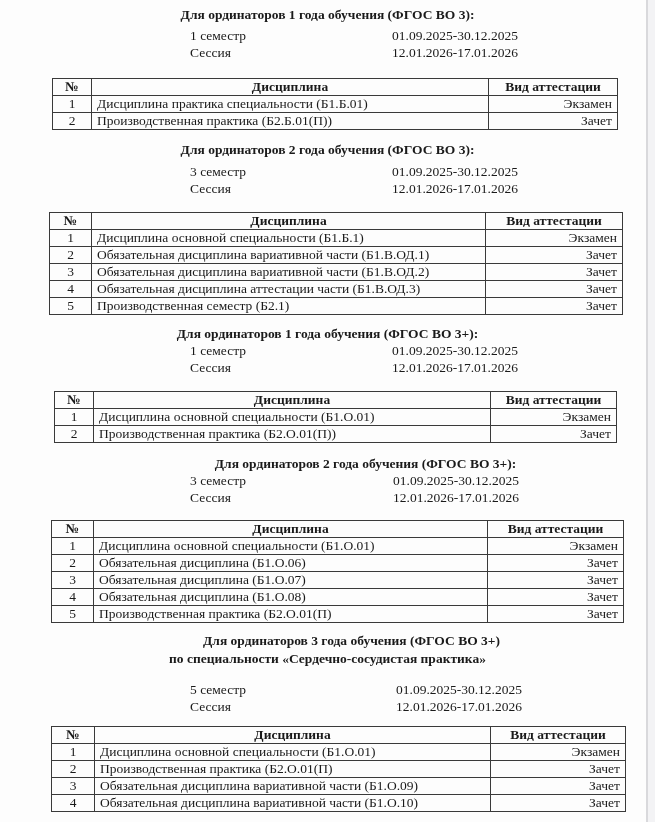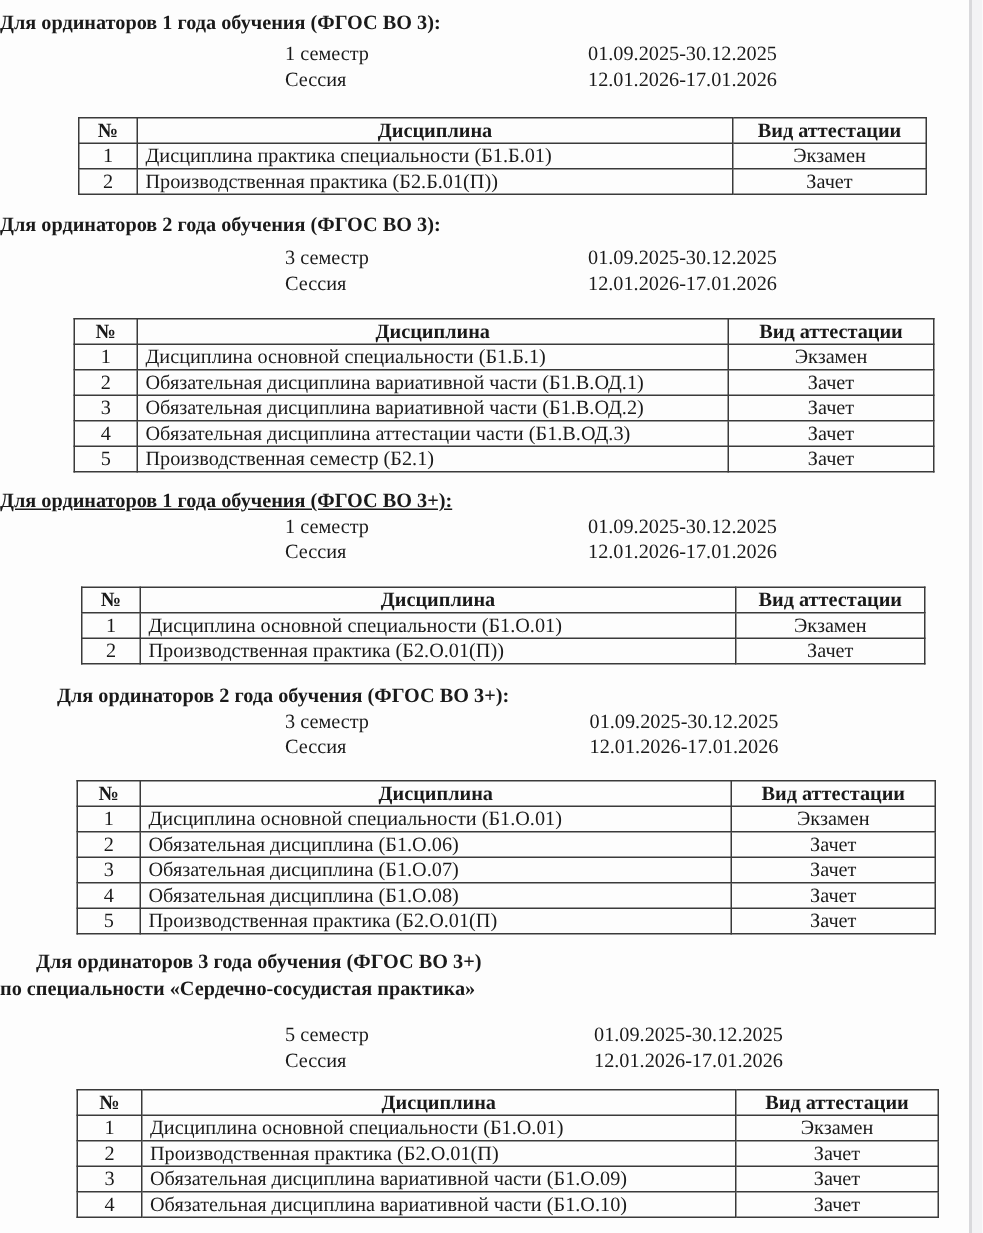--- a/index.html
+++ b/index.html
@@ -11,37 +11,37 @@
   }
   .edge-line {
     position: absolute; left: 646px; top: 0; width: 2px; height: 822px;
     background: #d9d9dc;
   }
   .edge-shade {
     position: absolute; left: 648px; top: 0; width: 7px; height: 822px;
     background: #f3f3f5;
   }
   .heading {
-    position: absolute; left: 0; width: 655px; text-align: left;
+    position: absolute; left: 0; width: 655px; text-align: center;
     font-weight: bold; font-size: 13.5px; line-height: 17px;
   }
   .term {
     position: absolute; font-size: 13.5px; line-height: 17px;
   }
   table {
     position: absolute; border-collapse: collapse;
     font-size: 13.5px; table-layout: fixed;
   }
   td, th {
     border: 1px solid #3a3a3a; padding: 0 5px; height: 16px; line-height: 16px;
     white-space: nowrap; overflow: hidden;
   }
   th { font-weight: bold; text-align: center; }
   td.num { text-align: center; padding: 0; }
-  td.att { text-align: center; }
+  td.att { text-align: right; }
 </style>
 </head>
 <body>
 
 <div class="edge-line"></div>
 <div class="edge-shade"></div>
 
 <div class="heading" style="top:6px;">Для ординаторов 1 года обучения (ФГОС ВО 3):</div>
 <div class="term" style="left:190px; top:27px;">1 семестр</div>
 <div class="term" style="left:392px; top:27px;">01.09.2025-30.12.2025</div>
@@ -110,21 +110,21 @@
     <td class="att">Зачет</td>
   </tr>
   <tr>
     <td class="num">5</td>
     <td>Производственная семестр (Б2.1)</td>
     <td class="att">Зачет</td>
   </tr>
 </tbody>
   </table>
 
-<div class="heading" style="top:325px;text-decoration:underline;">Для ординаторов 1 года обучения (ФГОС ВО 3+):</div>
+<div class="heading" style="top:325px;">Для ординаторов 1 года обучения (ФГОС ВО 3+):</div>
 <div class="term" style="left:190px; top:342px;">1 семестр</div>
 <div class="term" style="left:392px; top:342px;">01.09.2025-30.12.2025</div>
 <div class="term" style="left:190px; top:359px;">Сессия</div>
 <div class="term" style="left:392px; top:359px;">12.01.2026-17.01.2026</div>
 <table style="left:54px; top:391px; width:562px;">
   <colgroup>
       <col style="width:39px">
       <col style="width:397px">
       <col style="width:126px">
     </colgroup>

